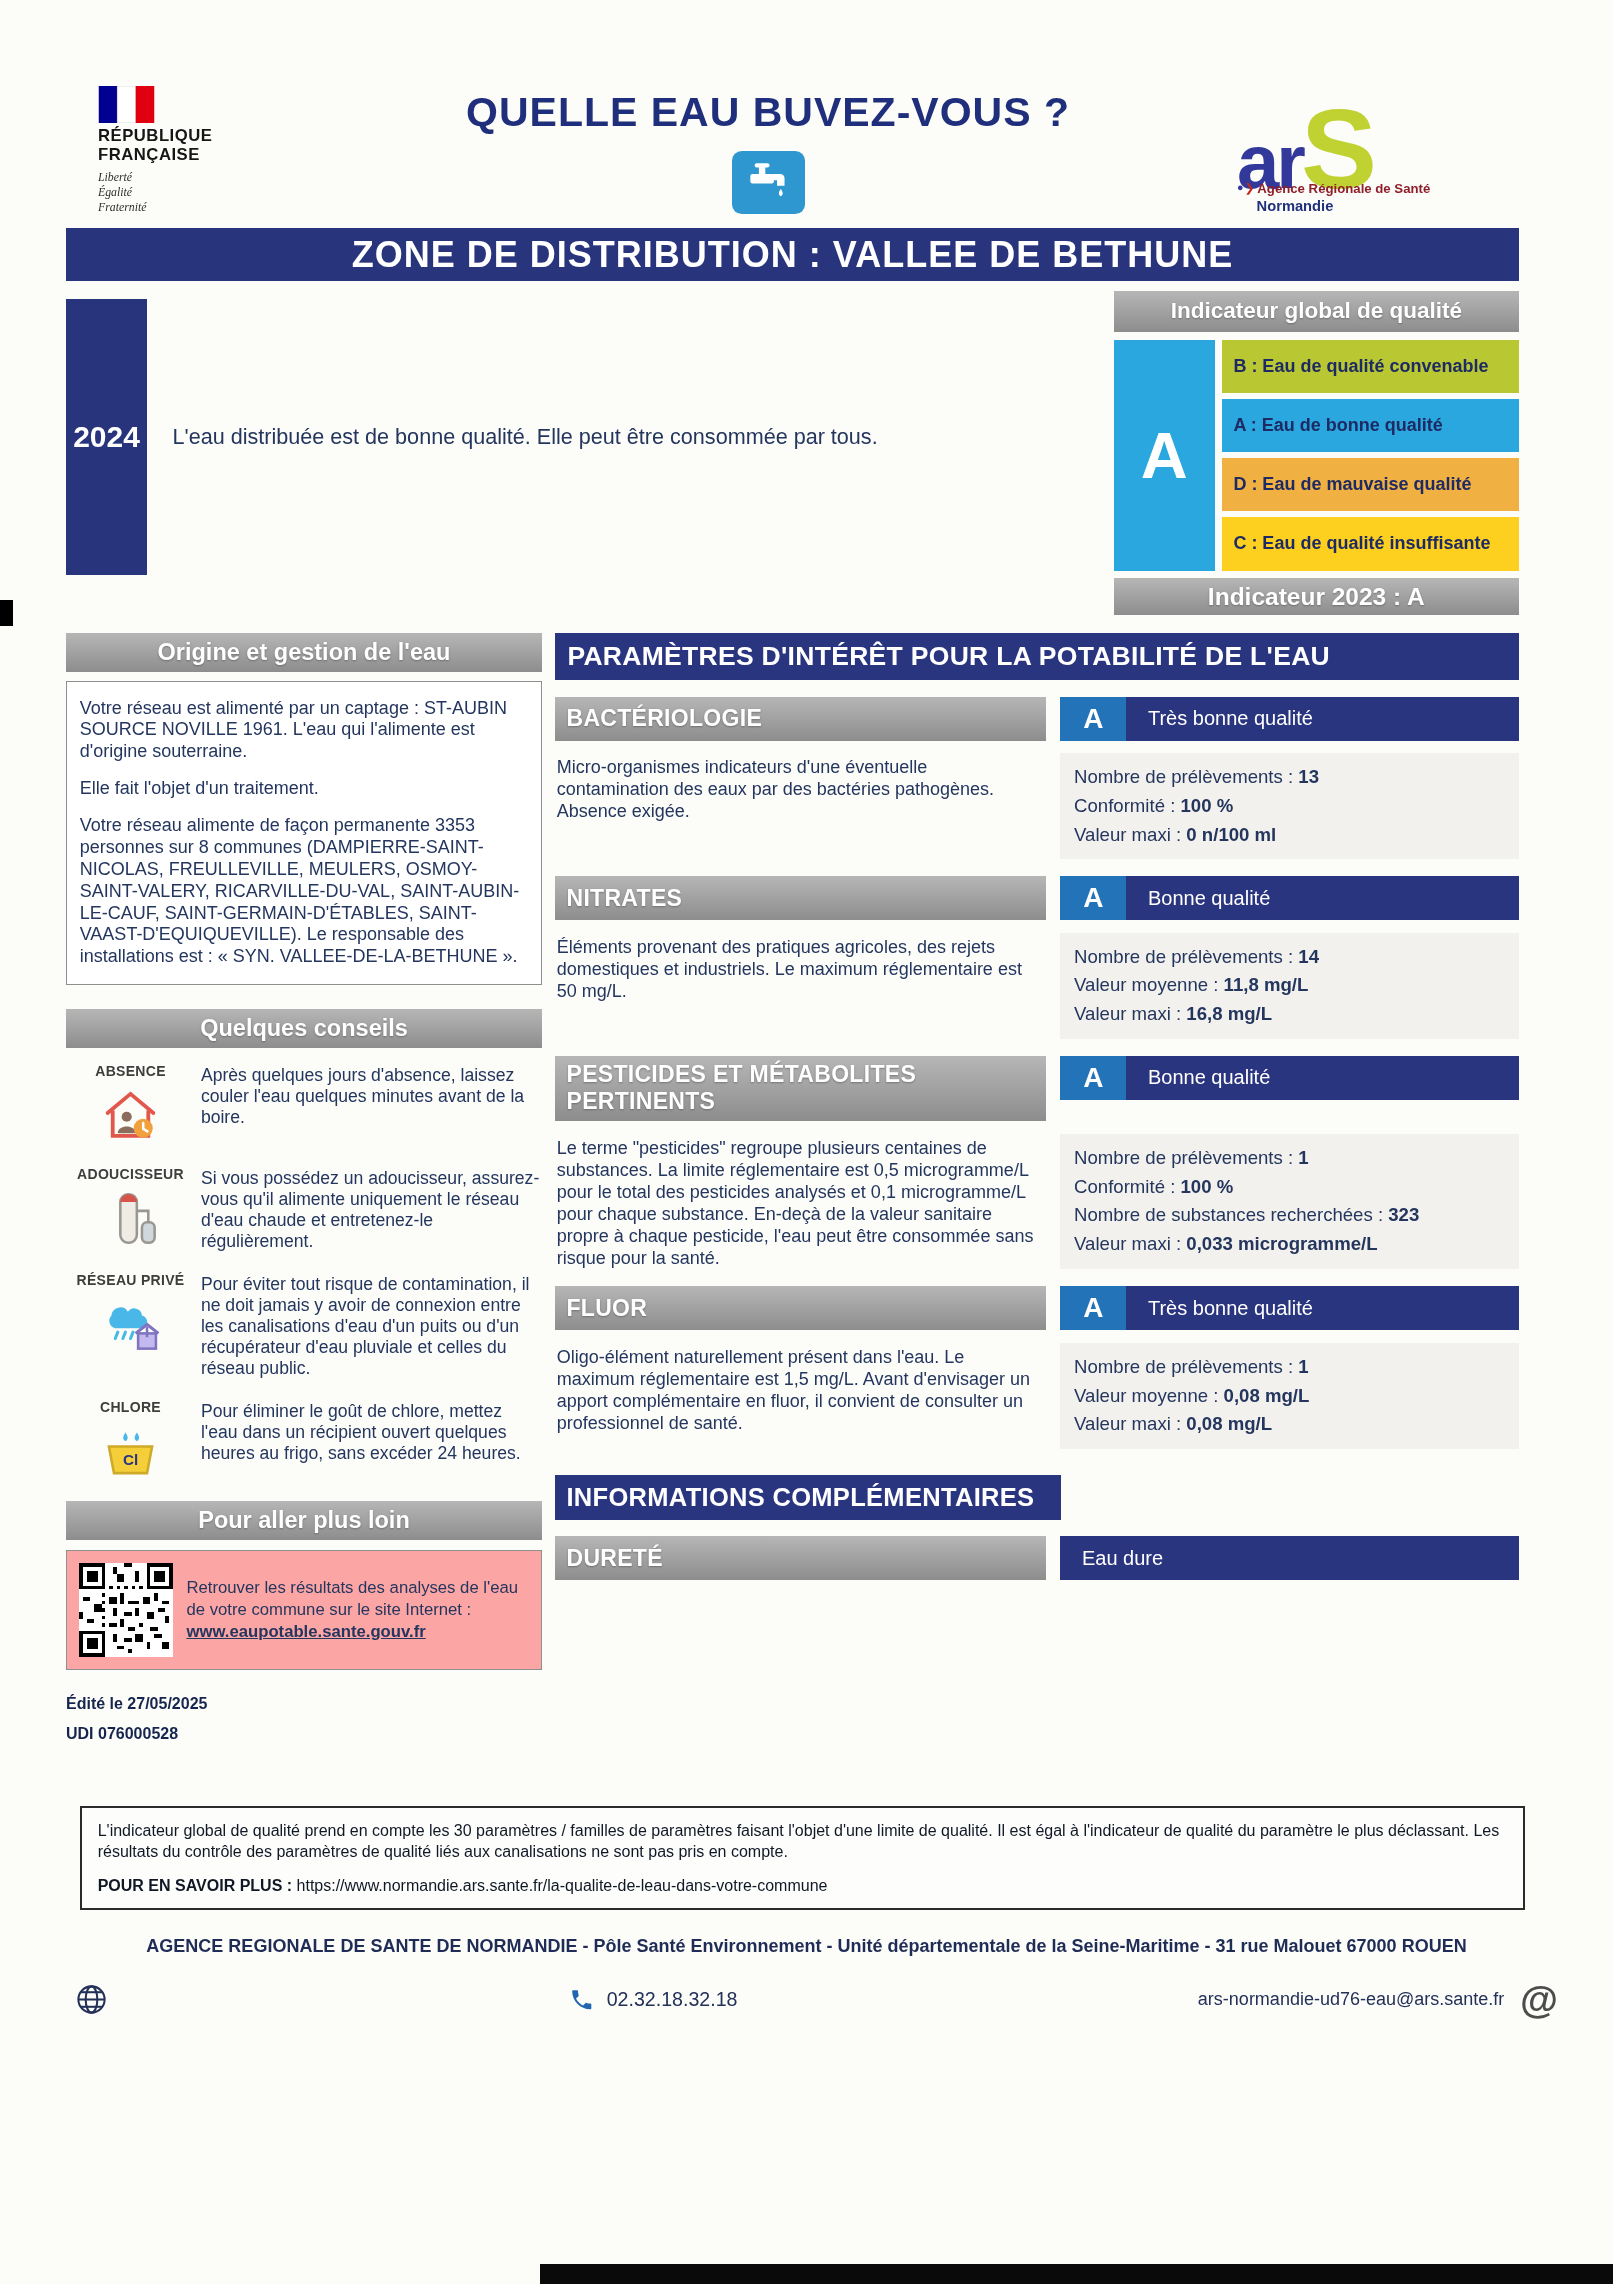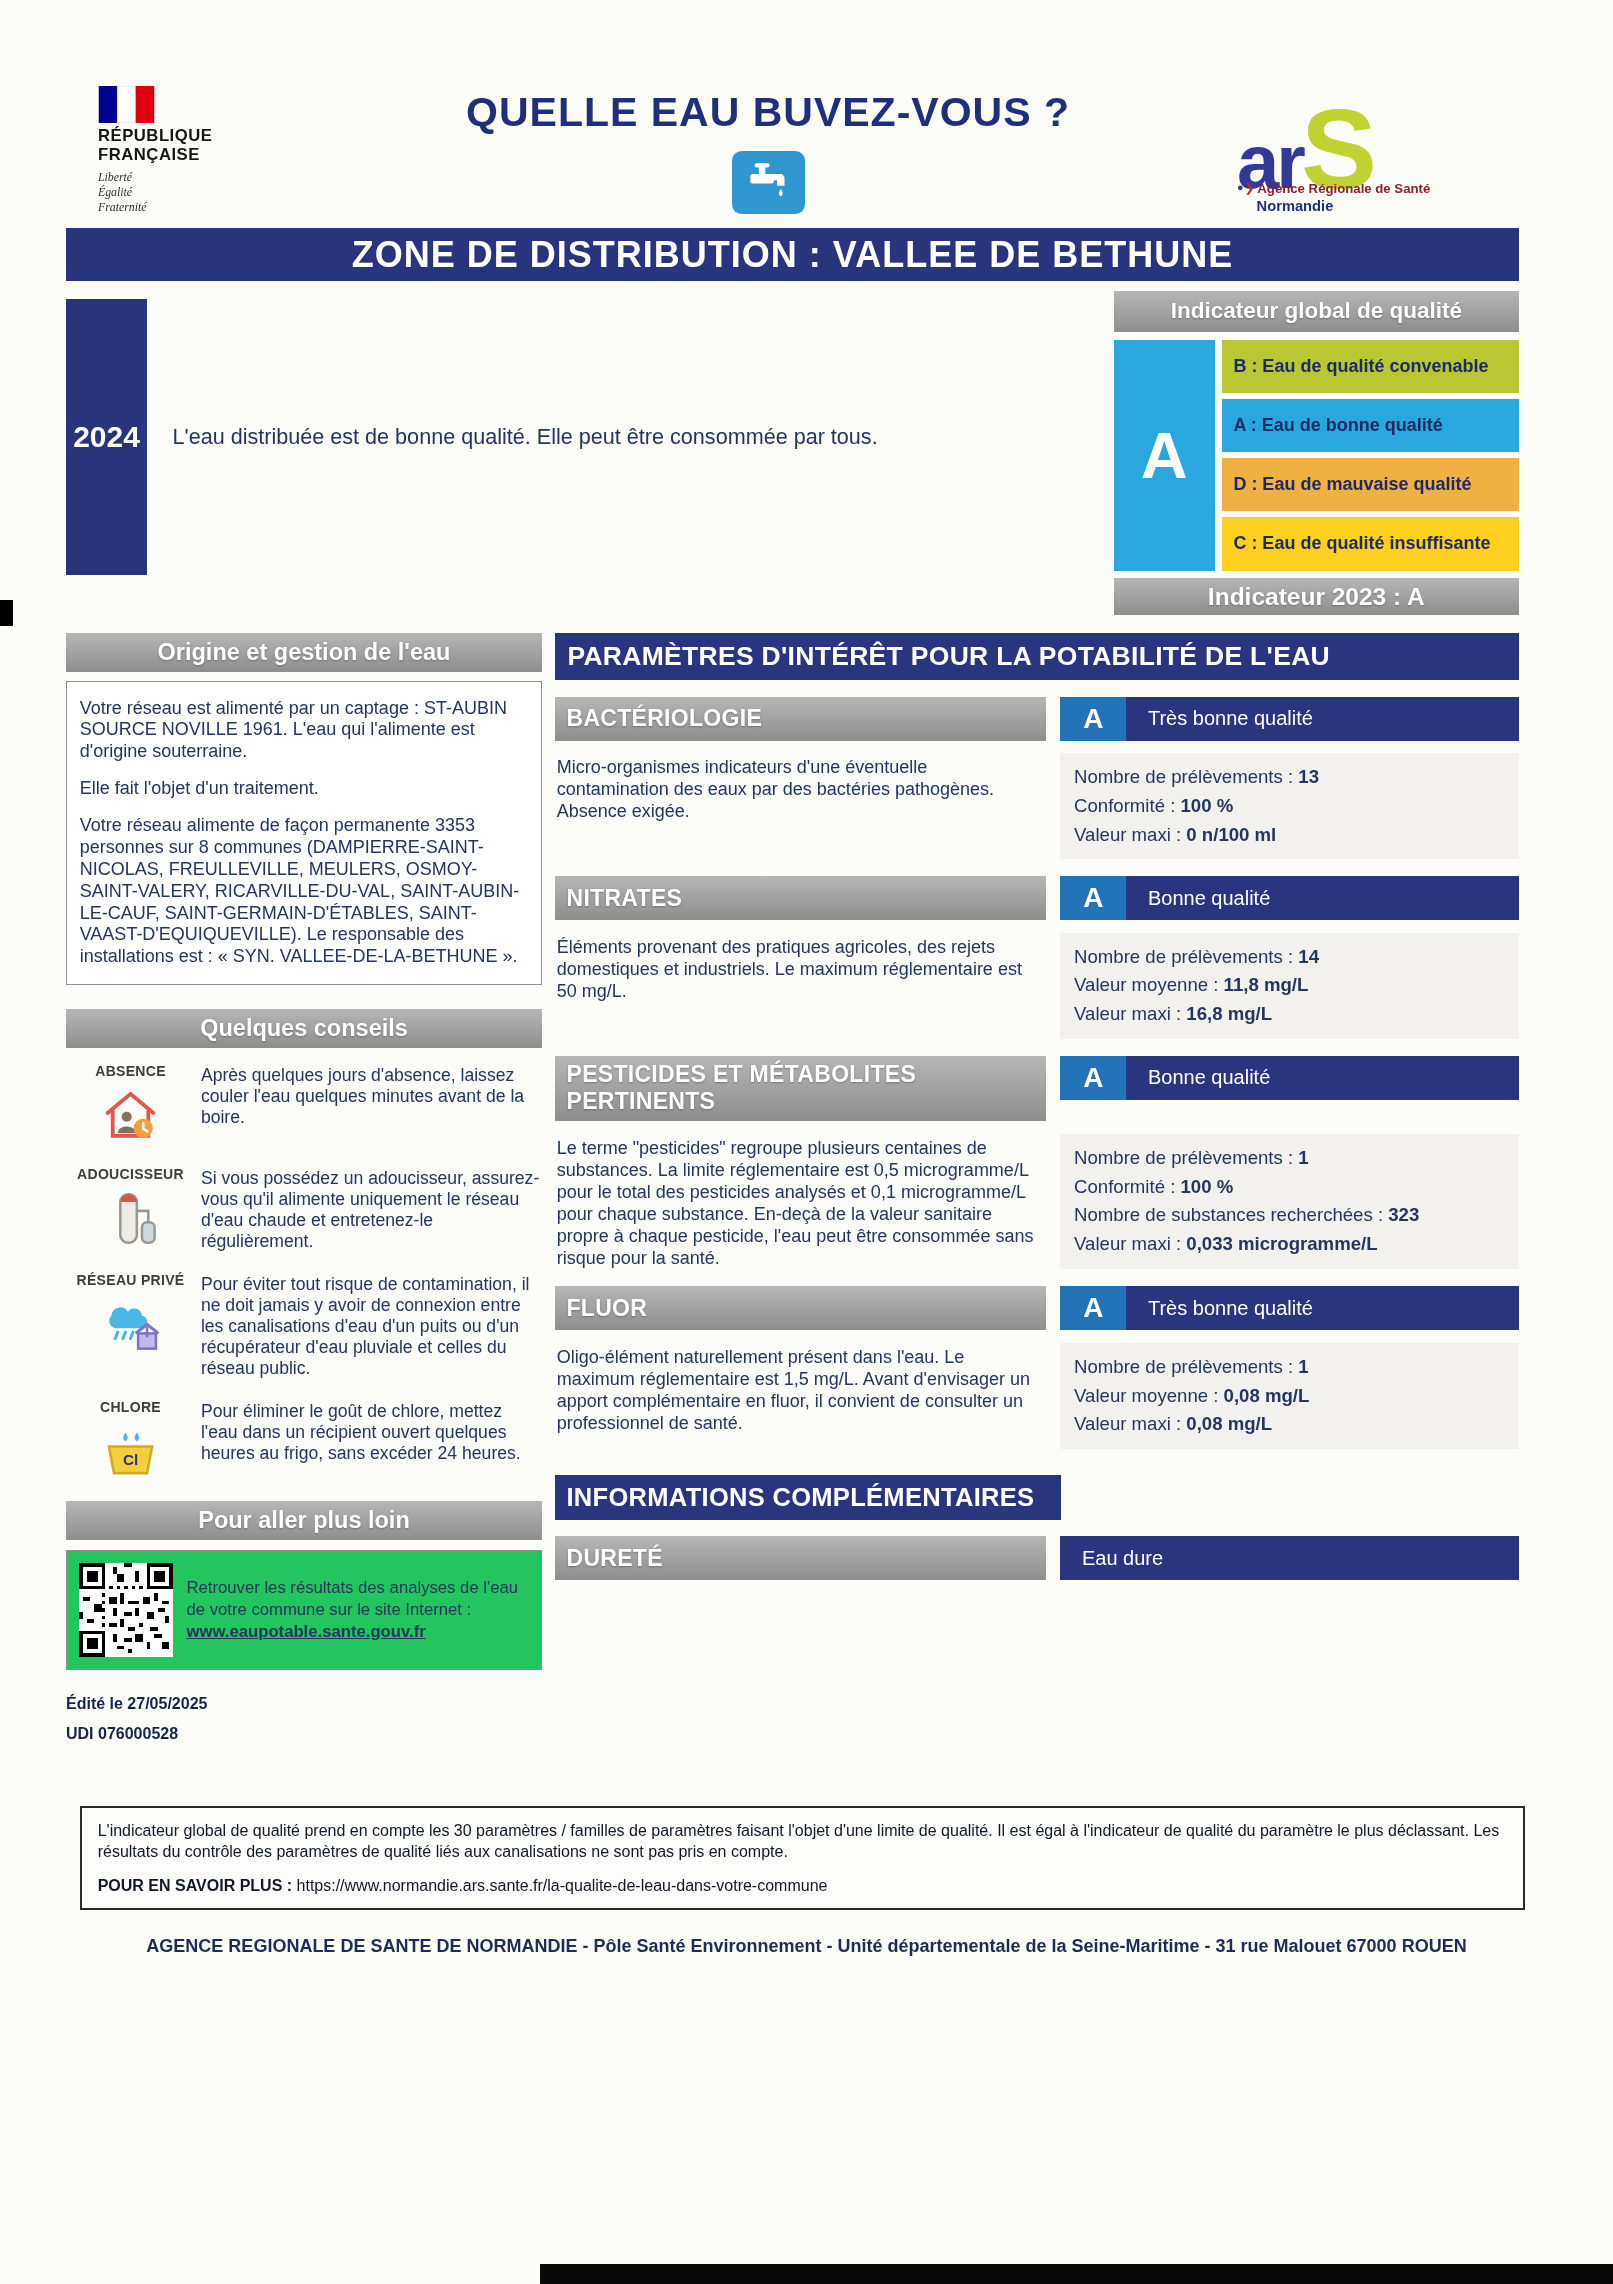--- a/index.html
+++ b/index.html
@@ -66,21 +66,21 @@
     font-size:18px; line-height:1.22; color:#24365e; }
   .origin-box p + p { margin-top:14.7px; }
   .advice-header { margin-top:23.5px; }
   .advice-list { margin-top:15.7px; }
   .advice-item { display:flex; align-items:flex-start; margin-bottom:19.6px; }
   .advice-left { width:129px; flex:none; display:flex; flex-direction:column; align-items:center; gap:5.9px; }
   .advice-label { font-size:14px; font-weight:bold; color:#3d3d3d; letter-spacing:0.3px; text-align:center; }
   .advice-icon { width:61px; height:61px; }
   .advice-text { flex:1; font-size:17.6px; line-height:1.2; color:#24365e; padding-left:5.9px; margin-top:2px; }
   .more-header { margin-top:7.8px; }
-  .more-box { margin-top:9.8px; border:1px solid #8f8f8f; background:#22c55e; padding:11.8px;
+  .more-box { margin-top:9.8px; border:1px solid #8f8f8f; background:#fca5a5; padding:11.8px;
     display:flex; gap:13.7px; align-items:center; }
   .qr { width:94px; height:94px; flex:none; }
   .more-text { font-size:16.7px; line-height:1.3; color:#24365e; }
   .more-url { text-decoration:underline; font-weight:bold; cursor:pointer; }
   .edited-line { margin-top:25.5px; font-size:16px; font-weight:bold; color:#16254d; }
   .udi-line { margin-top:11.8px; font-size:16px; font-weight:bold; color:#16254d; }
 
   
   .params-bar { height:47px; font-size:26.5px; padding-left:12.7px; letter-spacing:0.3px; }
   .param-section { margin-top:16.7px; }
@@ -408,17 +408,36 @@
   <div class="note-box">
     <p>L'indicateur global de qualité prend en compte les 30 paramètres / familles de paramètres faisant l'objet d'une limite de qualité. Il est égal à l'indicateur de qualité du paramètre le plus déclassant. Les résultats du contrôle des paramètres de qualité liés aux canalisations ne sont pas pris en compte.</p>
     <p class="note-more">
       <b>POUR EN SAVOIR PLUS :</b>
       <span class="note-link">https://www.normandie.ars.sante.fr/la-qualite-de-leau-dans-votre-commune</span>
     </p>
   </div>
 
   <div class="agency-line">AGENCE REGIONALE DE SANTE DE NORMANDIE - Pôle Santé Environnement - Unité départementale de la Seine-Maritime - 31 rue Malouet 67000 ROUEN</div>
 
+  <div class="contact-row">
+    <svg class="globe-icon" viewBox="0 0 24 24" fill="none" stroke="#233058" stroke-width="1.4">
+      <circle cx="12" cy="12" r="9"></circle>
+      <ellipse cx="12" cy="12" rx="4" ry="9"></ellipse>
+      <line x1="3" y1="12" x2="21" y2="12"></line>
+      <line x1="4.6" y1="7" x2="19.4" y2="7"></line>
+      <line x1="4.6" y1="17" x2="19.4" y2="17"></line>
+    </svg>
+    <div class="phone-wrap">
+      <svg class="phone-icon" viewBox="0 0 24 24" fill="#2166ae">
+        <path d="M6.6 10.8c1.4 2.8 3.8 5.2 6.6 6.6l2.2-2.2c.3-.3.7-.4 1-.2 1.1.4 2.3.6 3.6.6.6 0 1 .4 1 1V20c0 .6-.4 1-1 1C10.8 21 3 13.2 3 4c0-.6.4-1 1-1h3.5c.6 0 1 .4 1 1 0 1.2.2 2.4.6 3.6.1.3 0 .7-.2 1l-2.3 2.2z"></path>
+      </svg>
+      <span>02.32.18.32.18</span>
+    </div>
+    <div class="email-wrap">
+      <span>ars-normandie-ud76-eau@ars.sante.fr</span>
+      <span class="at-icon">@</span>
+    </div>
+  </div>
 
   <div class="scan-tab"></div>
   <div class="black-bar"></div>
 </div>
 
 
 </body></html>

